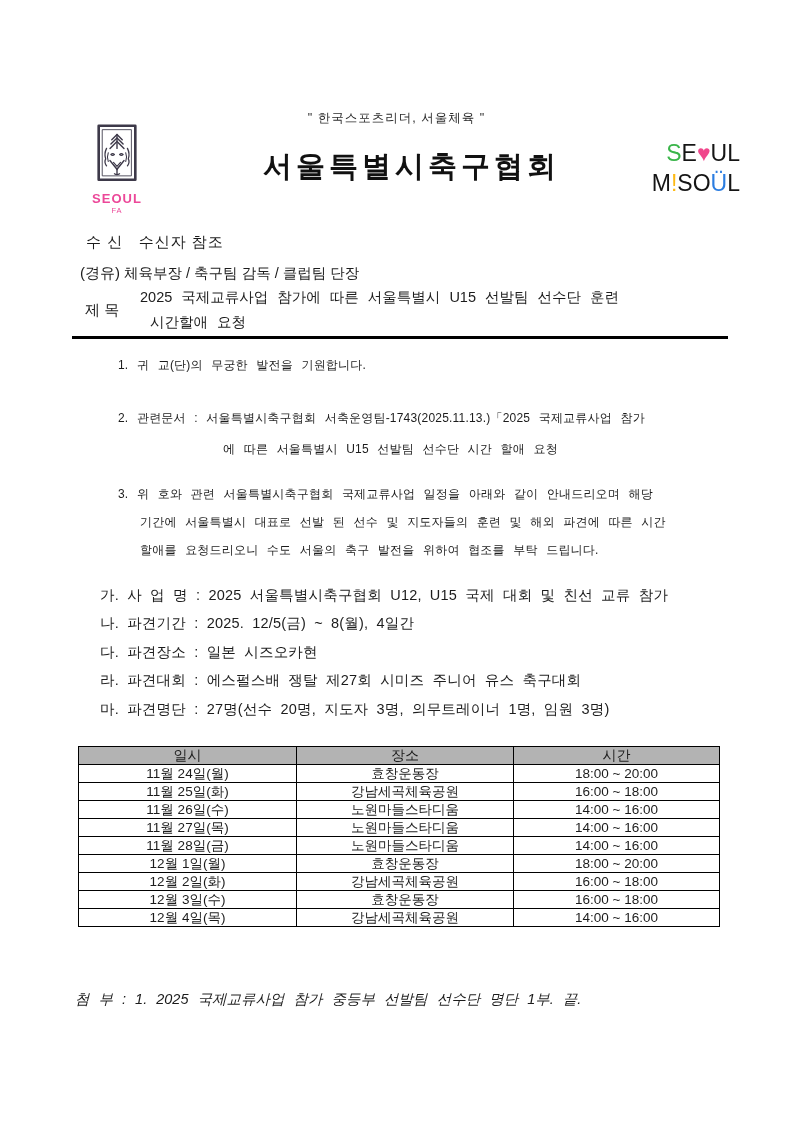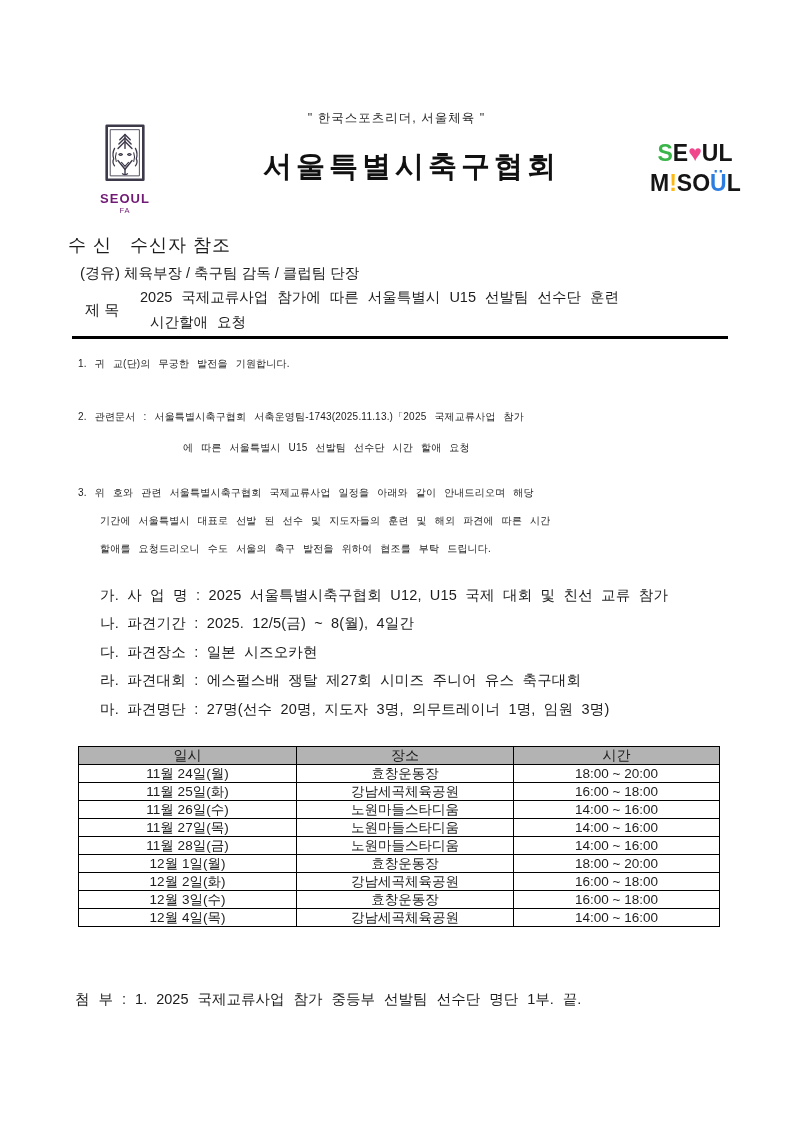--- a/index.html
+++ b/index.html
@@ -11,41 +11,41 @@
     color:#1c1c1c;
   }
   .abs { position:absolute; white-space:nowrap; }
 
   
   .quote { top:110px; left:0; width:100%; text-align:center;
            font-size:12.5px; letter-spacing:1px; color:#2a2a2a; }
   .org-title { top:147px; left:15px; width:100%; text-align:center;
                font-size:29px; font-weight:bold; letter-spacing:4px; color:#111; }
 
-  .fa-logo { top:124px; left:92px; width:66px; text-align:center; color:#701a75; }
+  .fa-logo { top:124px; left:84px; width:66px; text-align:center; color:#ec4899; }
   .fa-logo svg { display:block; margin:0 auto; }
   .fa-name { font-size:13px; font-weight:bold; letter-spacing:1px; line-height:14px; }
   .fa-sub  { font-size:7.5px; font-weight:normal; letter-spacing:1px; line-height:9px; }
 
   .mysoul { top:138px; left:650px; width:90px; text-align:center;
             font-weight:900; font-size:23px; line-height:30px; letter-spacing:0; }
   .mysoul .row { display:block; }
-  .mysoul span { font-weight:700; }
+  .mysoul span { font-weight:400;text-align:right; }
 
   
-  .line-to   { top:233px; left:68px;  font-size:18px; letter-spacing:1px; }
+  .line-to   { top:233px; left:86px;  font-size:15px; letter-spacing:1px; }
   .line-via  { top:264px; left:80px;  font-size:14.5px; }
   .via-label { font-size:15px; }
   .subj-label{ top:301px; left:85px;  font-size:15px; }
   .subj-l1   { top:288px; left:140px; font-size:14.5px; word-spacing:5px; }
   .subj-l2   { top:313px; left:140px; font-size:14.5px; word-spacing:5px;margin-left:10px; }
   .rule      { top:336px; left:72px; width:656px; height:3px; background:#000; }
 
   
-  .p   { font-size:10px; word-spacing:5px; letter-spacing:0.2px; }
+  .p   { font-size:12px; word-spacing:5px; letter-spacing:0.2px;margin-left:40px; }
   .p1  { top:357px; left:78px; }
   .p2a { top:410px; left:78px; }
   .p2b { top:441px; left:183px; }
   .p3a { top:486px; left:78px; }
   .p3b { top:514px; left:100px; }
   .p3c { top:542px; left:100px; }
 
   .detail-list { top:586px; left:100px; position:absolute; }
   .detail-list .li { font-size:14.5px; word-spacing:4px; letter-spacing:0.2px;
                      height:28.4px; white-space:nowrap; }
@@ -55,21 +55,21 @@
            border-collapse:collapse; table-layout:fixed; }
   .sched th, .sched td {
     border:1.5px solid #000; text-align:center; font-size:13.5px;
     height:15px; padding:0; line-height:17px; font-weight:normal;
     overflow:hidden; white-space:nowrap;
   }
   .sched th { font-size:14px; }
   col.c1 { width:218px; } col.c2 { width:217px; } col.c3 { width:206px; }
 
   
-  .attach { top:990px; left:75px; font-size:14.5px; word-spacing:5px; }
+  .attach { top:990px; left:75px; font-size:14.5px; word-spacing:5px;font-style:italic; }
 </style>
 </head>
 <body>
 
 <div class="page">
 
   <div class="abs quote">" 한국스포츠리더, 서울체육 "</div>
   <div class="abs org-title">서울특별시축구협회</div>
 
   <div class="abs fa-logo">

